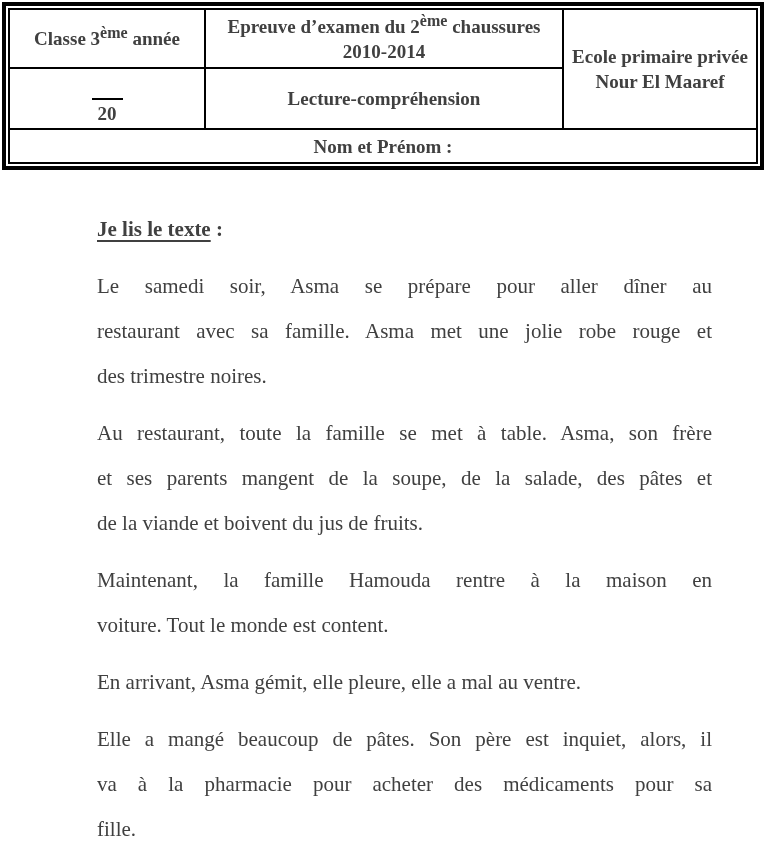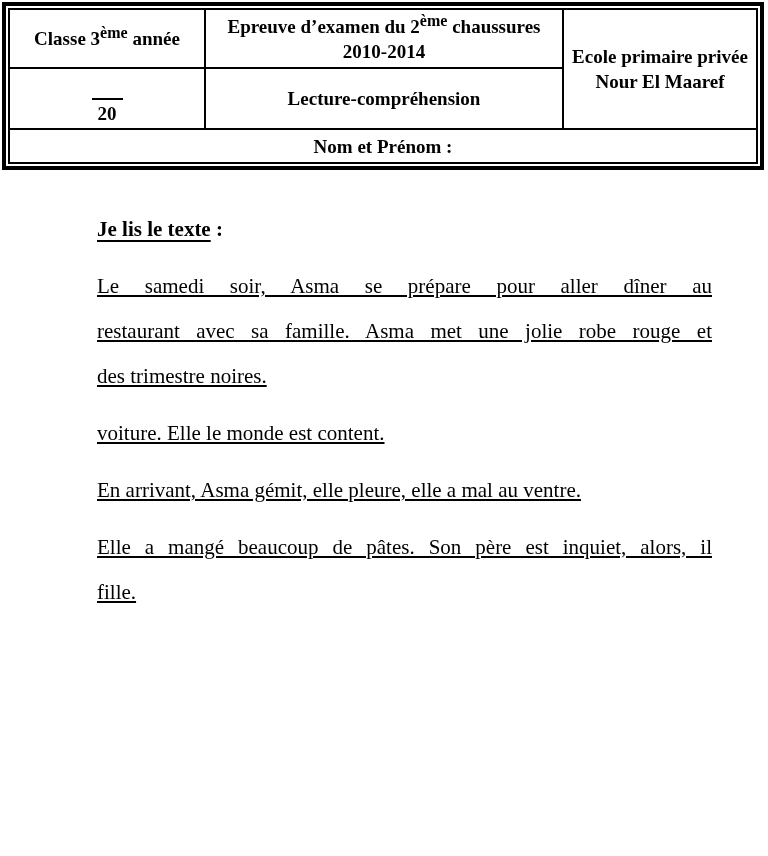--- a/index.html
+++ b/index.html
@@ -2,21 +2,21 @@
 <html><head>
 <meta charset="utf-8">
 <style>
   html,body{margin:0;padding:0;}
   .page{
     position:relative;
     width:768px;height:856px;
     background:#ffffff;
     overflow:hidden;
     font-family:"Liberation Serif", serif;
-    color:#000000;
+    color:#404040;
   }
   
   .hdr-wrap{
     position:absolute;left:2px;top:2px;right:4px;
     border:4px solid #000;
     padding:2px;
     background:#fff;
   }
   table.hdr{width:100%;border-collapse:collapse;table-layout:fixed;}
   table.hdr td{
@@ -59,21 +59,20 @@
   }
   .heading .u{
     text-decoration:underline;
     text-decoration-thickness:2px;
     text-underline-offset:4px;
   }
   .para{margin:0 0 12px 0;}
   .line{
     height:45px;line-height:45px;
     text-align:left;
-    text-decoration:underline;
   }
   .line.just{
     text-align:justify;
     text-align-last:justify;
   }
 </style>
 </head>
 <body>
 
 <div class="page">
@@ -111,27 +110,32 @@
     <div class="heading">
       <span class="u">Je lis le texte</span><span> :</span>
     </div>
     <div id="reading-text">
         <div class="para">
           <div class="line just">Le samedi soir, Asma se prépare pour aller dîner au</div>
           <div class="line just">restaurant avec sa famille. Asma met une jolie robe rouge et</div>
           <div class="line">des trimestre noires.</div>
         </div>
         <div class="para">
+          <div class="line just">Au restaurant, toute la famille se met à table. Asma, son frère</div>
+          <div class="line just">et ses parents mangent de la soupe, de la salade, des pâtes et</div>
+          <div class="line">de la viande et boivent du jus de fruits.</div>
         </div>
         <div class="para">
-          <div class="line">voiture. Elle le monde est content.</div>
+          <div class="line just">Maintenant, la famille Hamouda rentre à la maison en</div>
+          <div class="line">voiture. Tout le monde est content.</div>
         </div>
         <div class="para">
           <div class="line">En arrivant, Asma gémit, elle pleure, elle a mal au ventre.</div>
         </div>
         <div class="para">
           <div class="line just">Elle a mangé beaucoup de pâtes. Son père est inquiet, alors, il</div>
+          <div class="line just">va à la pharmacie pour acheter des médicaments pour sa</div>
           <div class="line">fille.</div>
         </div>
       </div>
   </div>
 
 </div>
 
 </body></html>

